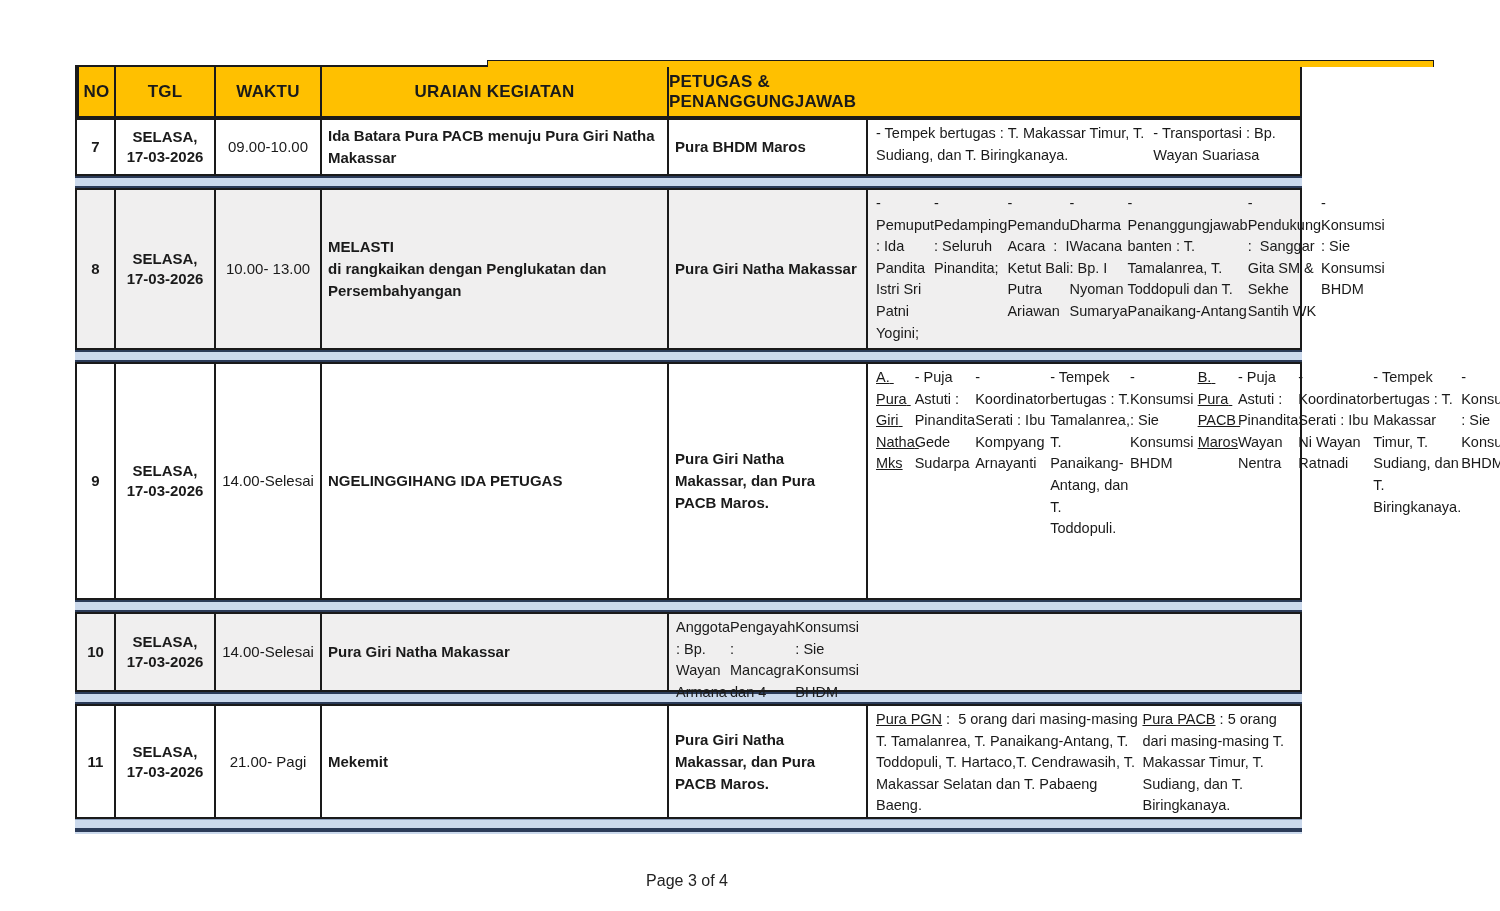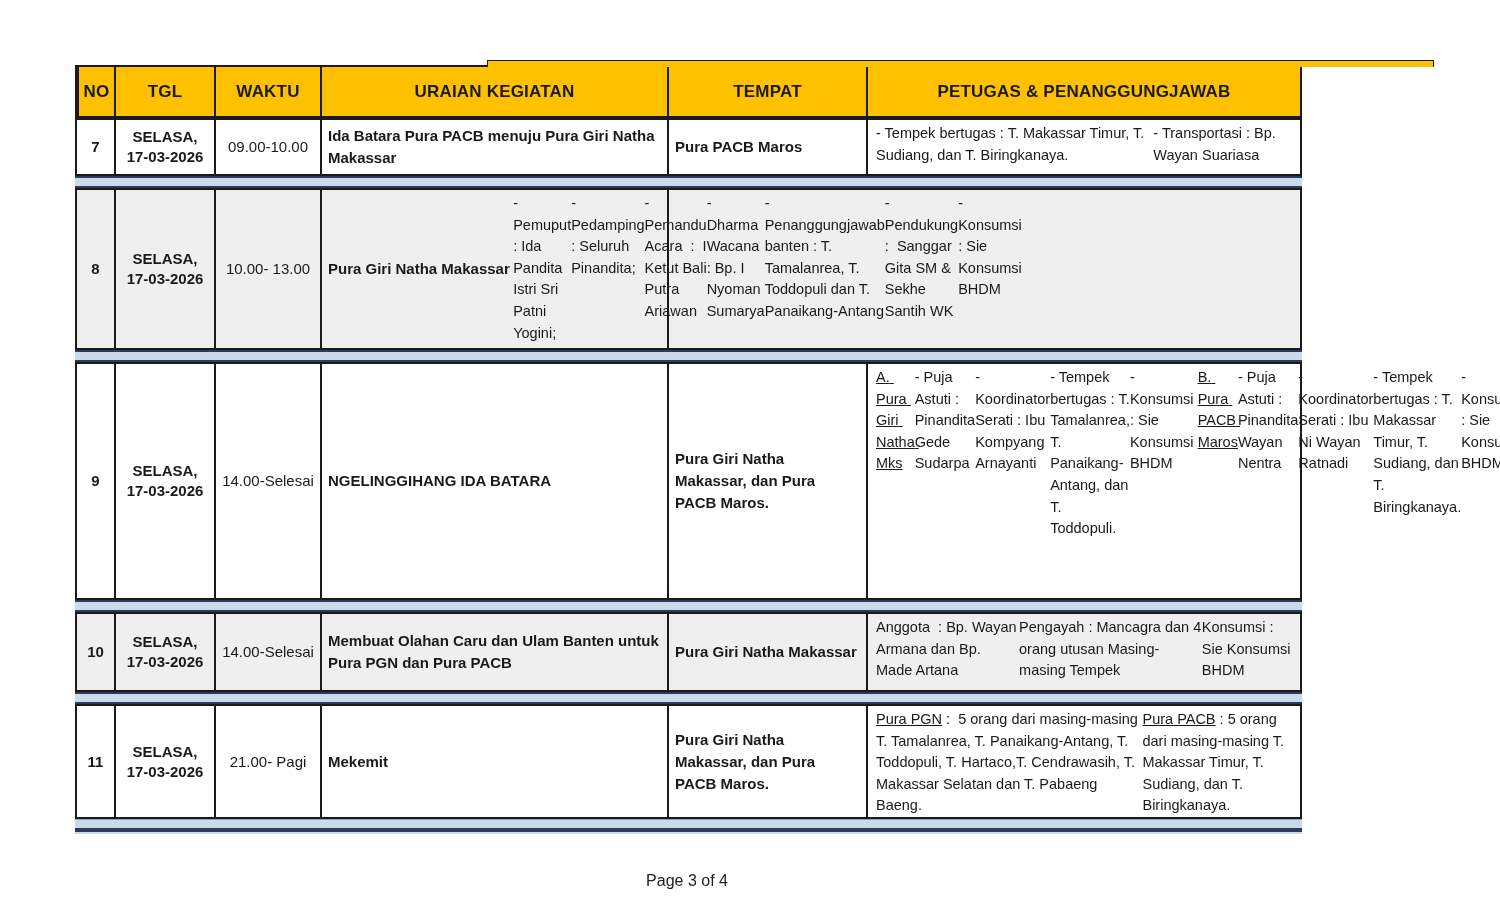--- a/index.html
+++ b/index.html
@@ -71,73 +71,73 @@
 </head>
 <body>
 
 <div class="page">
   <div class="tblock hdr" id="header-row">
     <div class="notch"></div>
   <div class="c">NO</div>
       <div class="c">TGL</div>
       <div class="c">WAKTU</div>
       <div class="c">URAIAN KEGIATAN</div>
-      <div class="c">TEMPAT</div>
       <div class="c">PETUGAS &amp; PENANGGUNGJAWAB</div>
     </div>
   <div id="row-container">
       <div class="tblock" style="height: 58px;">
         <div class="c cell-center bold">7</div>
         <div class="c cell-center bold">
           <div>SELASA,</div>
           <div>17-03-2026</div>
         </div>
         <div class="c cell-center">09.00-10.00</div>
         <div class="c cell-left">
           <div>Ida Batara Pura PACB menuju Pura Giri Natha Makassar</div>
         </div>
-        <div class="c cell-left">Pura PACB Maros</div>
+        <div class="c cell-left">Pura BHDM Maros</div>
         <div class="c cell-petugas"><div>- Tempek bertugas : T. Makassar Timur, T. Sudiang, dan T. Biringkanaya.</div><div>- Transportasi : Bp. Wayan Suariasa</div></div>
       </div>
       <div class="band"></div>
       <div class="tblock shaded" style="height: 162px;">
         <div class="c cell-center bold">8</div>
         <div class="c cell-center bold">
           <div>SELASA,</div>
           <div>17-03-2026</div>
         </div>
         <div class="c cell-center">10.00- 13.00</div>
+        <div class="c cell-left">
+          <div>MELASTI</div>
+          <div>di rangkaikan dengan Penglukatan dan Persembahyangan</div>
+        </div>
         <div class="c cell-left">Pura Giri Natha Makassar</div>
         <div class="c cell-petugas"><div>- Pemuput : Ida Pandita Istri Sri Patni Yogini;</div><div>- Pedamping : Seluruh Pinandita;</div><div>- Pemandu Acara  :  I Ketut Bali Putra Ariawan</div><div>- Dharma Wacana : Bp. I Nyoman Sumarya</div><div>- Penanggungjawab banten : T. Tamalanrea, T. Toddopuli dan T. Panaikang-Antang</div><div>- Pendukung  :  Sanggar Gita SM &amp; Sekhe Santih WK</div><div>- Konsumsi : Sie Konsumsi BHDM</div></div>
       </div>
       <div class="band"></div>
       <div class="tblock" style="height: 238px;">
         <div class="c cell-center bold">9</div>
         <div class="c cell-center bold">
           <div>SELASA,</div>
           <div>17-03-2026</div>
         </div>
         <div class="c cell-center">14.00-Selesai</div>
         <div class="c cell-left">
-          <div>NGELINGGIHANG IDA BATARA</div>
+          <div>NGELINGGIHANG IDA PETUGAS</div>
         </div>
         <div class="c cell-left">Pura Giri Natha Makassar, dan Pura PACB Maros.</div>
         <div class="c cell-petugas"><div><span class="u">A. Pura Giri Natha Mks</span><span></span></div><div>- Puja Astuti : Pinandita Gede Sudarpa</div><div>- Koordinator Serati : Ibu Kompyang Arnayanti</div><div>- Tempek bertugas : T. Tamalanrea, T. Panaikang-Antang, dan T. Toddopuli.</div><div>- Konsumsi : Sie Konsumsi BHDM</div><div>&nbsp;</div><div><span class="u">B. Pura PACB Maros</span><span></span></div><div>- Puja Astuti : Pinandita Wayan Nentra</div><div>- Koordinator Serati : Ibu Ni Wayan Ratnadi</div><div>- Tempek bertugas : T. Makassar Timur, T. Sudiang, dan T. Biringkanaya.</div><div>- Konsumsi : Sie Konsumsi BHDM</div></div>
       </div>
       <div class="band"></div>
       <div class="tblock shaded" style="height: 80px;">
         <div class="c cell-center bold">10</div>
         <div class="c cell-center bold">
           <div>SELASA,</div>
           <div>17-03-2026</div>
         </div>
         <div class="c cell-center">14.00-Selesai</div>
-        <div class="c cell-left">
-          <div>Membuat Olahan Caru dan Ulam Banten untuk Pura PGN dan Pura PACB</div>
-        </div>
         <div class="c cell-left">Pura Giri Natha Makassar</div>
         <div class="c cell-petugas"><div>Anggota  : Bp. Wayan Armana dan Bp. Made Artana</div><div>Pengayah : Mancagra dan 4 orang utusan Masing-masing Tempek</div><div>Konsumsi : Sie Konsumsi BHDM</div></div>
       </div>
       <div class="band"></div>
       <div class="tblock" style="height: 115px;">
         <div class="c cell-center bold">11</div>
         <div class="c cell-center bold">
           <div>SELASA,</div>
           <div>17-03-2026</div>
         </div>

